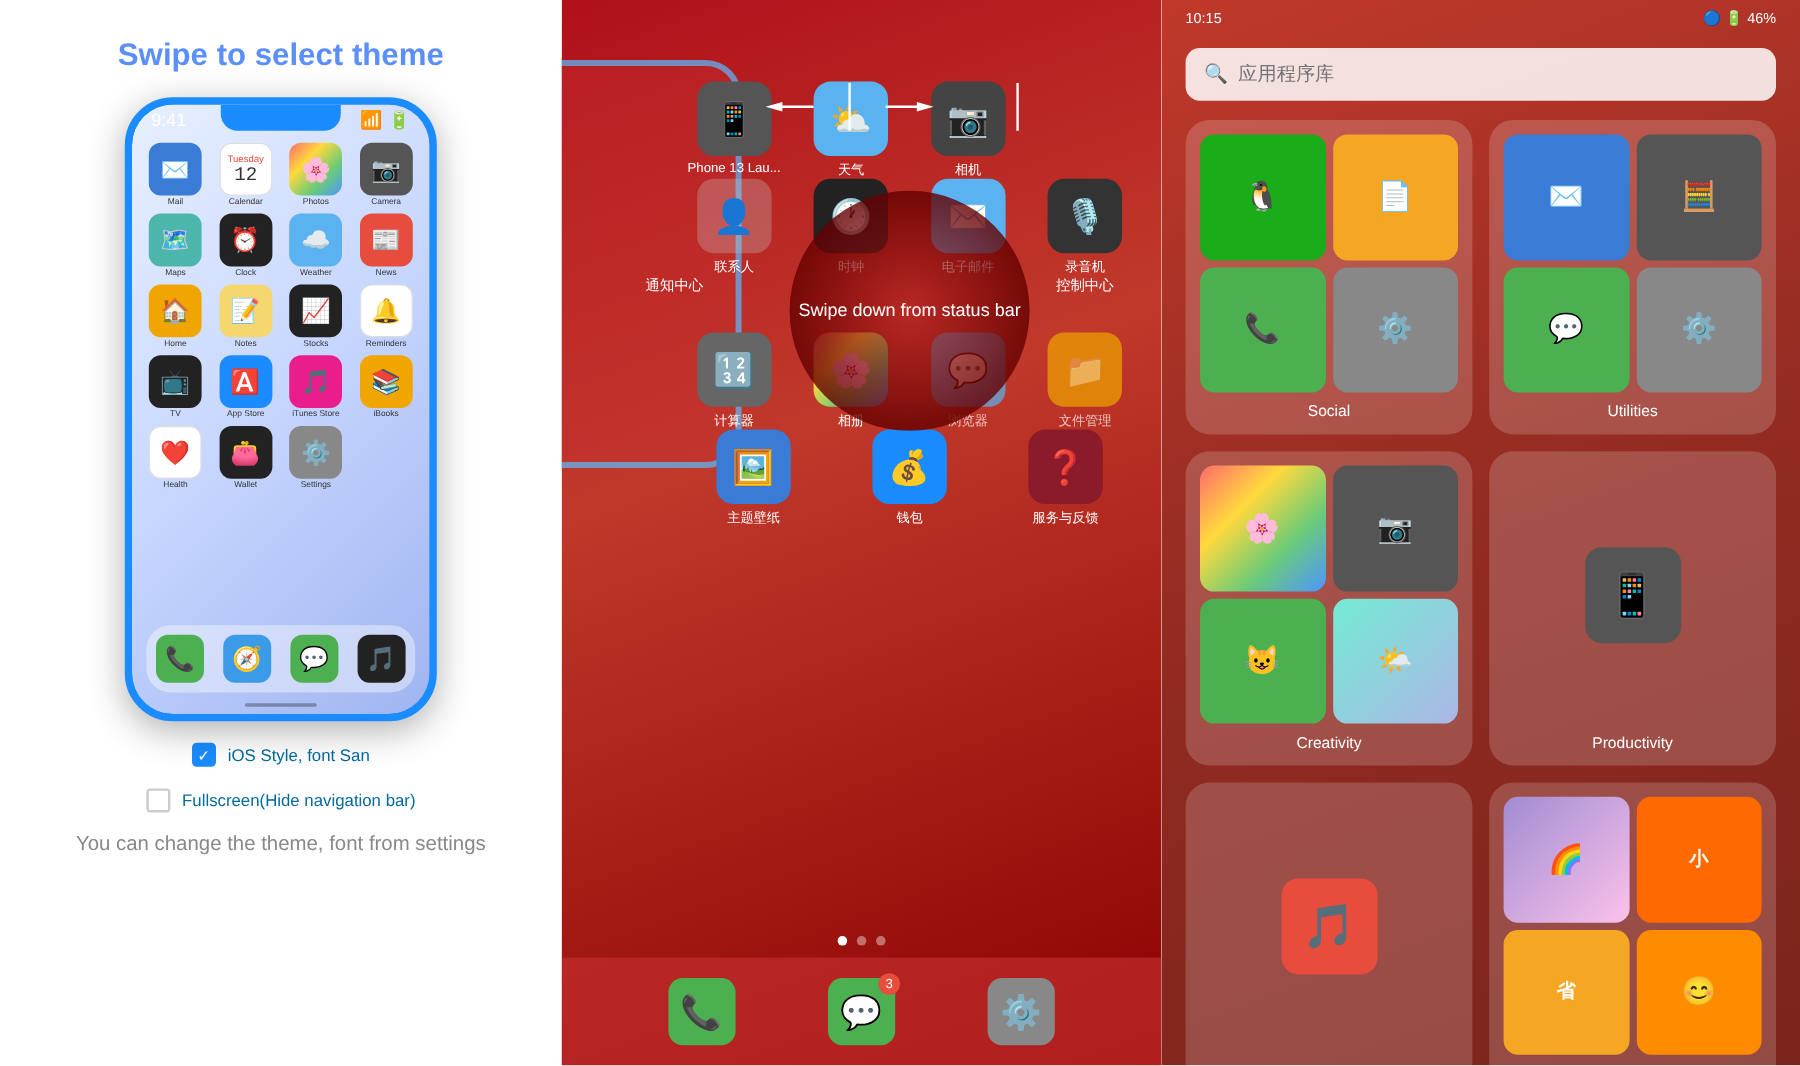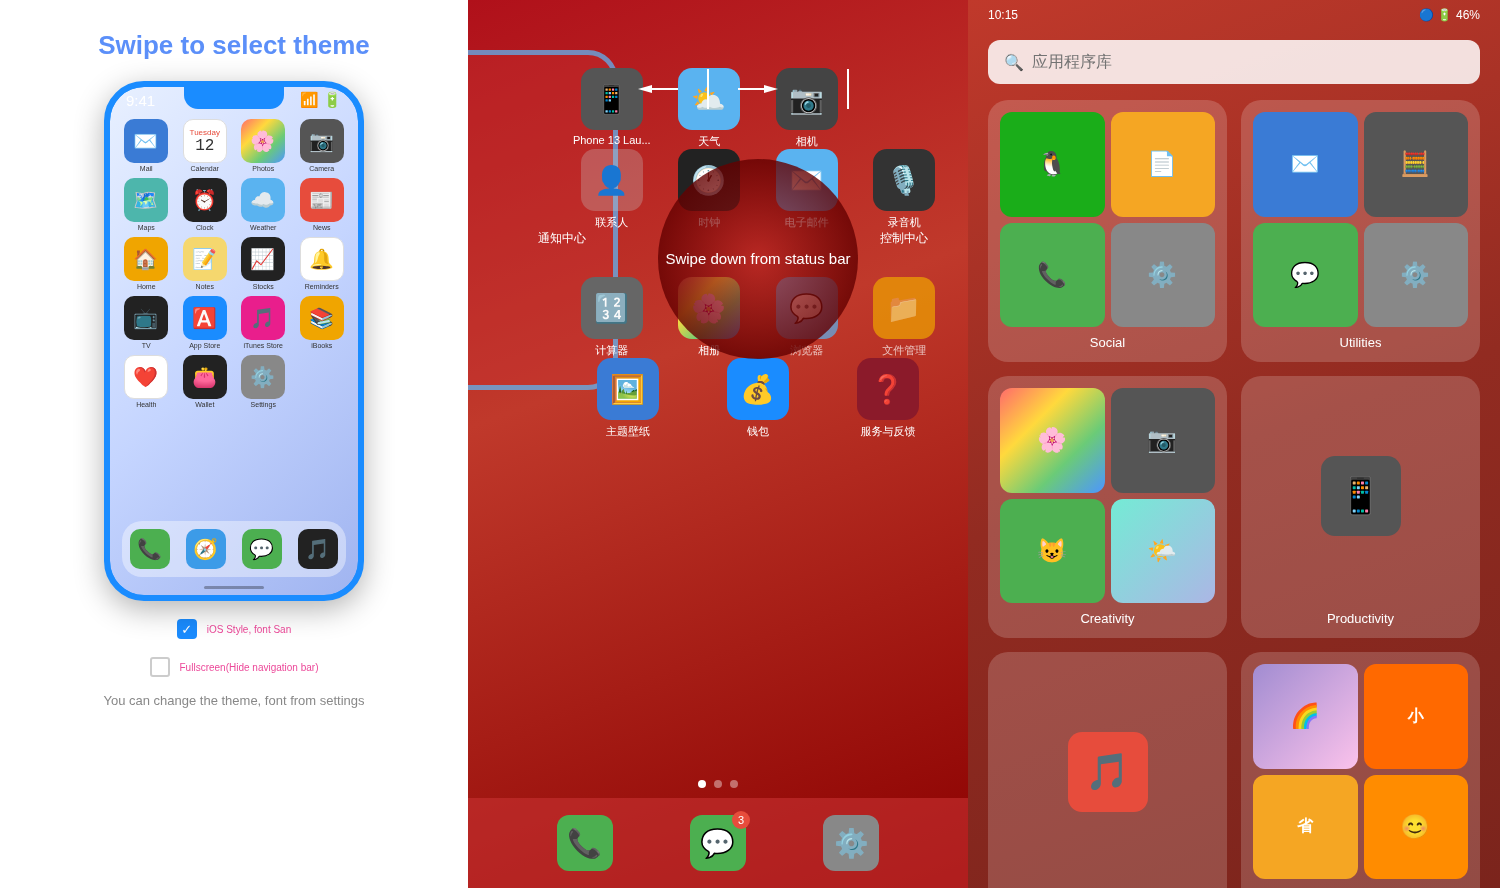--- a/index.html
+++ b/index.html
@@ -154,25 +154,25 @@
       font-size: 13px;
     }
     .checkbox-square {
       width: 20px;
       height: 20px;
       border: 2px solid #ccc;
       border-radius: 3px;
       background: #fff;
     }
     .checkbox-label {
-      font-size: 10px;
-      color: #ec4899;
+      font-size: 14px;
+      color: #0369a1;
     }
     .hint-text {
-      font-size: 13px;
+      font-size: 17px;
       color: #888;
       margin-top: 16px;
       text-align: center;
     }
     .start-button {
       margin-top: 26px;
       width: 380px;
       height: 56px;
       background: #2196f3;
       border: none;

